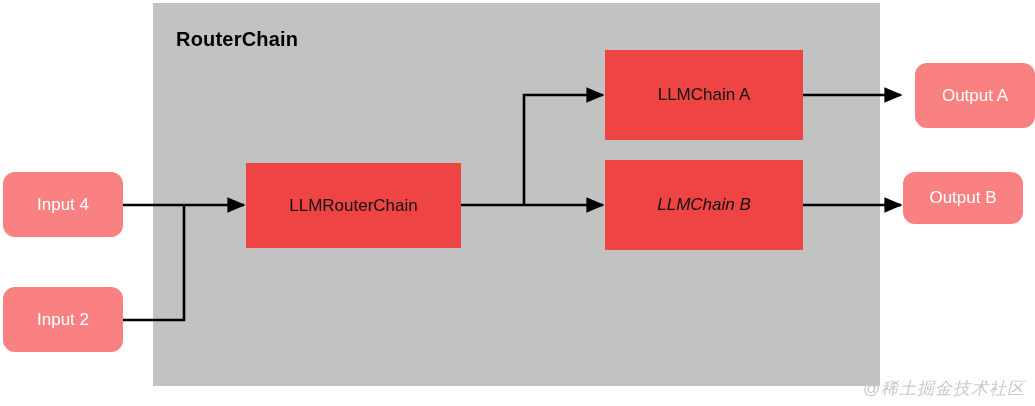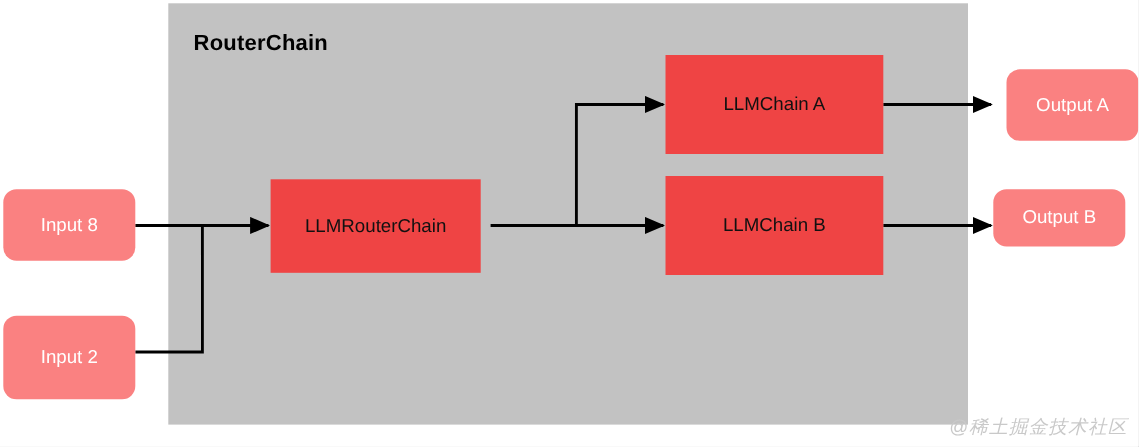--- a/index.html
+++ b/index.html
@@ -51,28 +51,28 @@
     color: #ffffff;
     font-size: 17px;
   }
   .node-chain {
     background: #ef4444;
     color: #111111;
     font-size: 17px;
   }
   
   #node-input-1 { left: 3px;  top: 172px; width: 120px; height: 65px; }
-  #node-input-2 { left: 3px;  top: 287px; width: 120px; height: 76px; }
+  #node-input-2 { left: 3px;  top: 287px; width: 120px; height: 65px; }
   
   #node-output-a { left: 903px; top: 63px;  width: 120px; height: 65px; margin-left: 12px; }
   #node-output-b { left: 903px; top: 172px; width: 120px; height: 52px; }
   
-  #node-llm-router-chain { left: 246px; top: 163px; width: 191px; height: 85px; }
+  #node-llm-router-chain { left: 246px; top: 163px; width: 215px; height: 85px; }
   #node-llm-chain-a      { left: 605px; top: 50px;  width: 198px; height: 90px; }
-  #node-llm-chain-b      { left: 605px; top: 160px; width: 198px; height: 90px; }
+  #node-llm-chain-b      { left: 605px; top: 160px; width: 198px; height: 90px; font-style: italic; }
 
   
   #connectors {
     position: absolute;
     left: 0;
     top: 0;
     width: 1035px;
     height: 406px;
     pointer-events: none;
   }
@@ -114,21 +114,21 @@
 
     <path class="conn-line" d="M446,205 L603,205" marker-end="url(#arrowhead)"></path>
 
     <path class="conn-line" d="M524,205 L524,95 L603,95" marker-end="url(#arrowhead)"></path>
 
     <path class="conn-line" d="M803,95 L901,95" marker-end="url(#arrowhead)"></path>
 
     <path class="conn-line" d="M803,205 L901,205" marker-end="url(#arrowhead)"></path>
   </svg>
 
-  <div class="node node-io" id="node-input-1">Input 8</div>
+  <div class="node node-io" id="node-input-1">Input 4</div>
 
   <div class="node node-io" id="node-input-2">Input 2</div>
 
   <div class="node node-chain" id="node-llm-router-chain">LLMRouterChain</div>
 
   <div class="node node-chain" id="node-llm-chain-a">LLMChain A</div>
 
   <div class="node node-chain" id="node-llm-chain-b">LLMChain B</div>
 
   <div class="node node-io" id="node-output-a">Output A</div>

